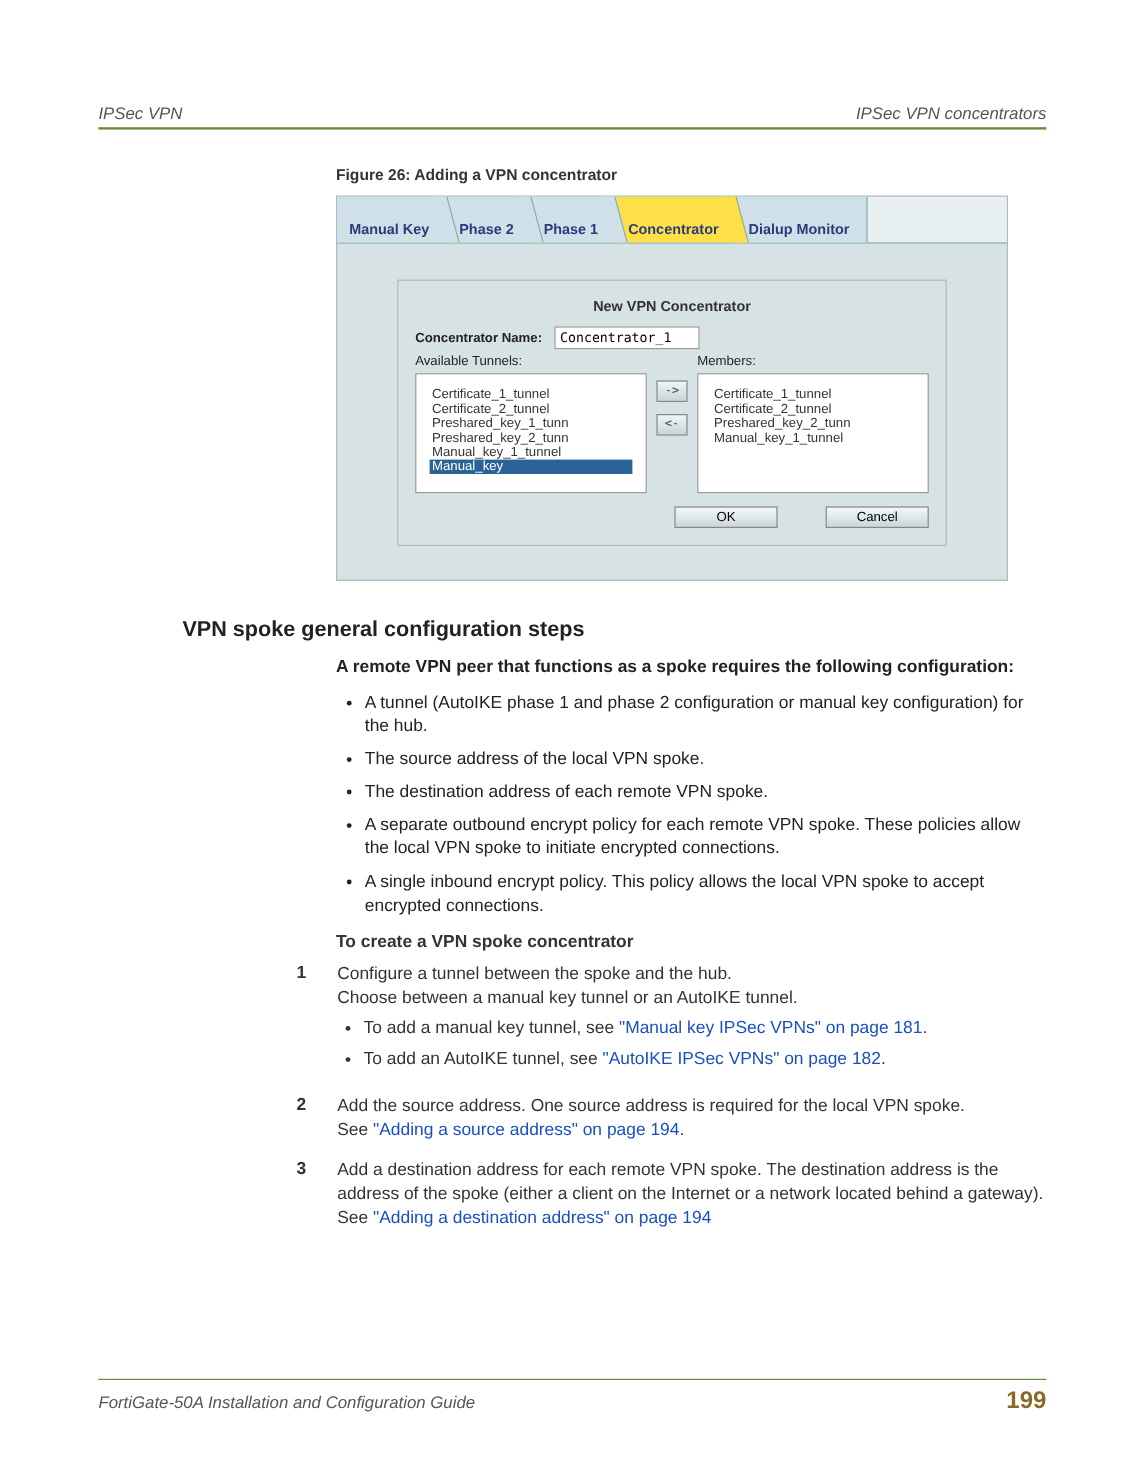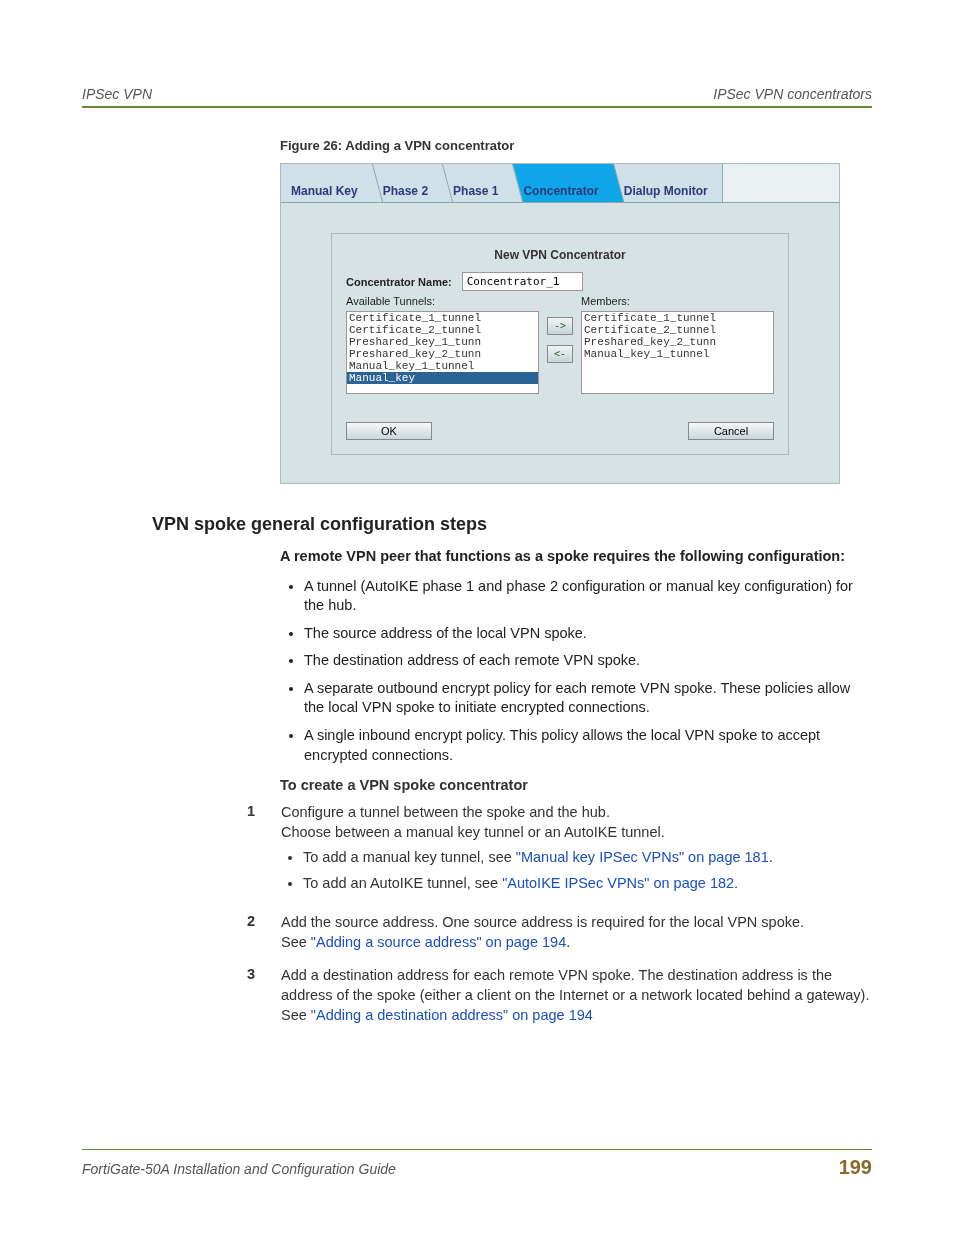--- a/index.html
+++ b/index.html
@@ -46,21 +46,21 @@
   .tab {
     padding: 20px 14px 4px 10px;
     font-size: 12px;
     font-weight: bold;
     color: #2a3a7a;
     background: #d0e0e8;
     border-right: 1px solid #8aa;
     position: relative;
     font-family: Verdana, Geneva, sans-serif;
   }
-  .tab.active { background: #0ea5e9; }
+  .tab.active { background: #fde047; }
   .tab::after {
     content: "";
     position: absolute; right: -6px; top: 0; bottom: 0;
     width: 12px;
     background: inherit;
     transform: skewX(15deg);
     border-right: 1px solid #8aa;
     z-index: 1;
   }
   .tab:last-child::after { display:none; }
@@ -108,25 +108,25 @@
   .list-col { flex: 1; }
   .list-label {
     font-size: 11px;
     font-family: Verdana, Geneva, sans-serif;
     color: #222;
     margin-bottom: 4px;
   }
   .listbox {
     border: 1px solid #999;
     background: #fff;
-    font-family: Liberation Mono, monospace;
-    font-size: 11px;
-    height: 83px;
+    font-family: Liberation Sans, sans-serif;
+    font-size: 11px;
+    height: 100px;
     overflow: hidden;
-    padding: 0;
+    padding: 11px;
   }
   .listbox .opt { padding: 0 2px; white-space: nowrap; overflow:hidden; }
   .listbox .opt.sel { background: #2a6496; color: #fff; }
   .arrow-col {
     display: flex; flex-direction: column; gap: 10px;
     margin-top: 22px;
     align-items: center;
     width: 30px;
   }
   .arrow-btn {
@@ -135,23 +135,23 @@
     background: linear-gradient(#f0f4f6,#c8d4d8);
     font-size: 10px;
     font-family: monospace;
     text-align: center;
     line-height: 16px;
     color: #2a5a2a;
     cursor: pointer;
   }
   .btn-row {
     display: flex;
-    justify-content: space-between;
+    justify-content: flex-end;
     gap: 40px;
-    margin-top: 28px;
+    margin-top: 11px;
   }
   .frm-btn {
     width: 86px;
     padding: 2px 0;
     font-size: 11px;
     font-family: Verdana, Geneva, sans-serif;
     border: 1px solid #888;
     background: linear-gradient(#f4f8fa,#cad6da);
     cursor: pointer;
   }

